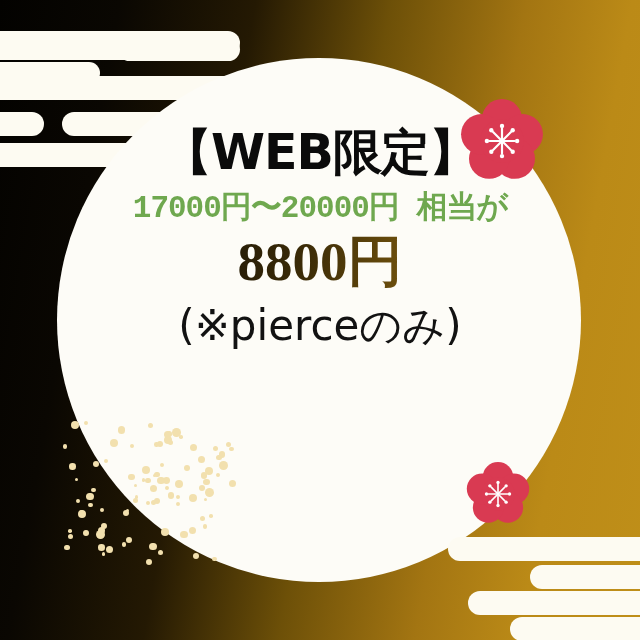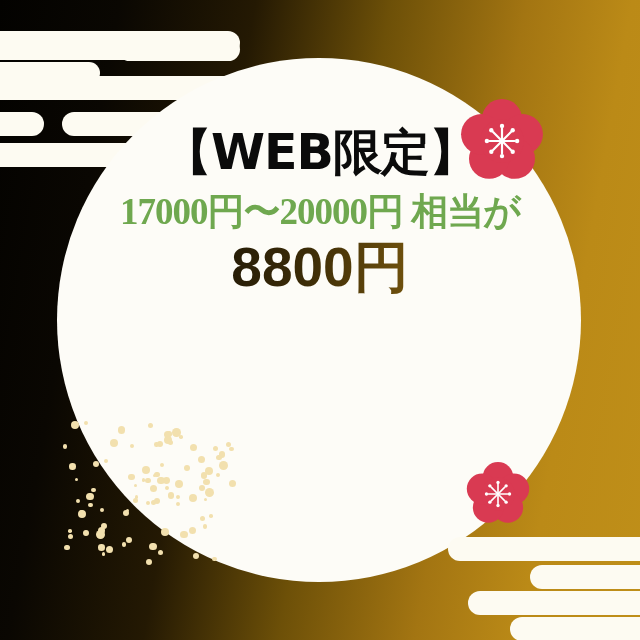--- a/index.html
+++ b/index.html
@@ -54,32 +54,32 @@
     font-size:54px;
     letter-spacing:5px;
     font-weight:400;
     font-family:"DejaVu Sans","Liberation Sans",sans-serif;
     background:linear-gradient(95deg,#100d06 0%,#1d1708 22%,#4a3708 46%,#8a6510 66%,#bb8d1b 85%,#c79519 100%);
     -webkit-background-clip:text;background-clip:text;
     color:transparent;-webkit-text-fill-color:transparent;
   }
   #line-range{
     margin-top:16px;
-    font-size:37px;
+    font-size:31px;
     font-weight:bold;
     color:#6fa84f;
     letter-spacing:-1px;
-    font-family:Liberation Serif, serif;
+    font-family:Liberation Mono, monospace;
   }
   #line-price{
     margin-top:10px;
     font-size:55px;
     font-weight:bold;
     letter-spacing:0px;
-    font-family:Liberation Sans, sans-serif;
+    font-family:Liberation Serif, serif;
     background:linear-gradient(95deg,#060504 0%,#151007 26%,#3c2c07 48%,#8a6410 72%,#b9860f 90%,#bd8c12 100%);
     -webkit-background-clip:text;background-clip:text;
     color:transparent;-webkit-text-fill-color:transparent;
   }
   #line-pierce{
     margin-top:16px;
     font-size:42px;
     color:#121212;
     letter-spacing:0px;
     font-family:"DejaVu Sans","Liberation Sans",sans-serif;
@@ -267,15 +267,16 @@
           <line x1="50" y1="50" x2="39.39" y2="39.39" stroke="#ffffff" stroke-width="2.6" stroke-linecap="round"></line>
           <circle cx="37.27" cy="37.27" r="2.6" fill="#ffffff"></circle>
         </g>
       </svg>
     </div>
 
   <div id="text-stack">
     <div class="line" id="line-web">【WEB限定】</div>
     <div class="line" id="line-range">17000円〜20000円 相当が</div>
     <div class="line" id="line-price">8800円</div>
+    <div class="line" id="line-pierce">(※pierceのみ)</div>
   </div>
 
 </div>
 
 </body></html>

